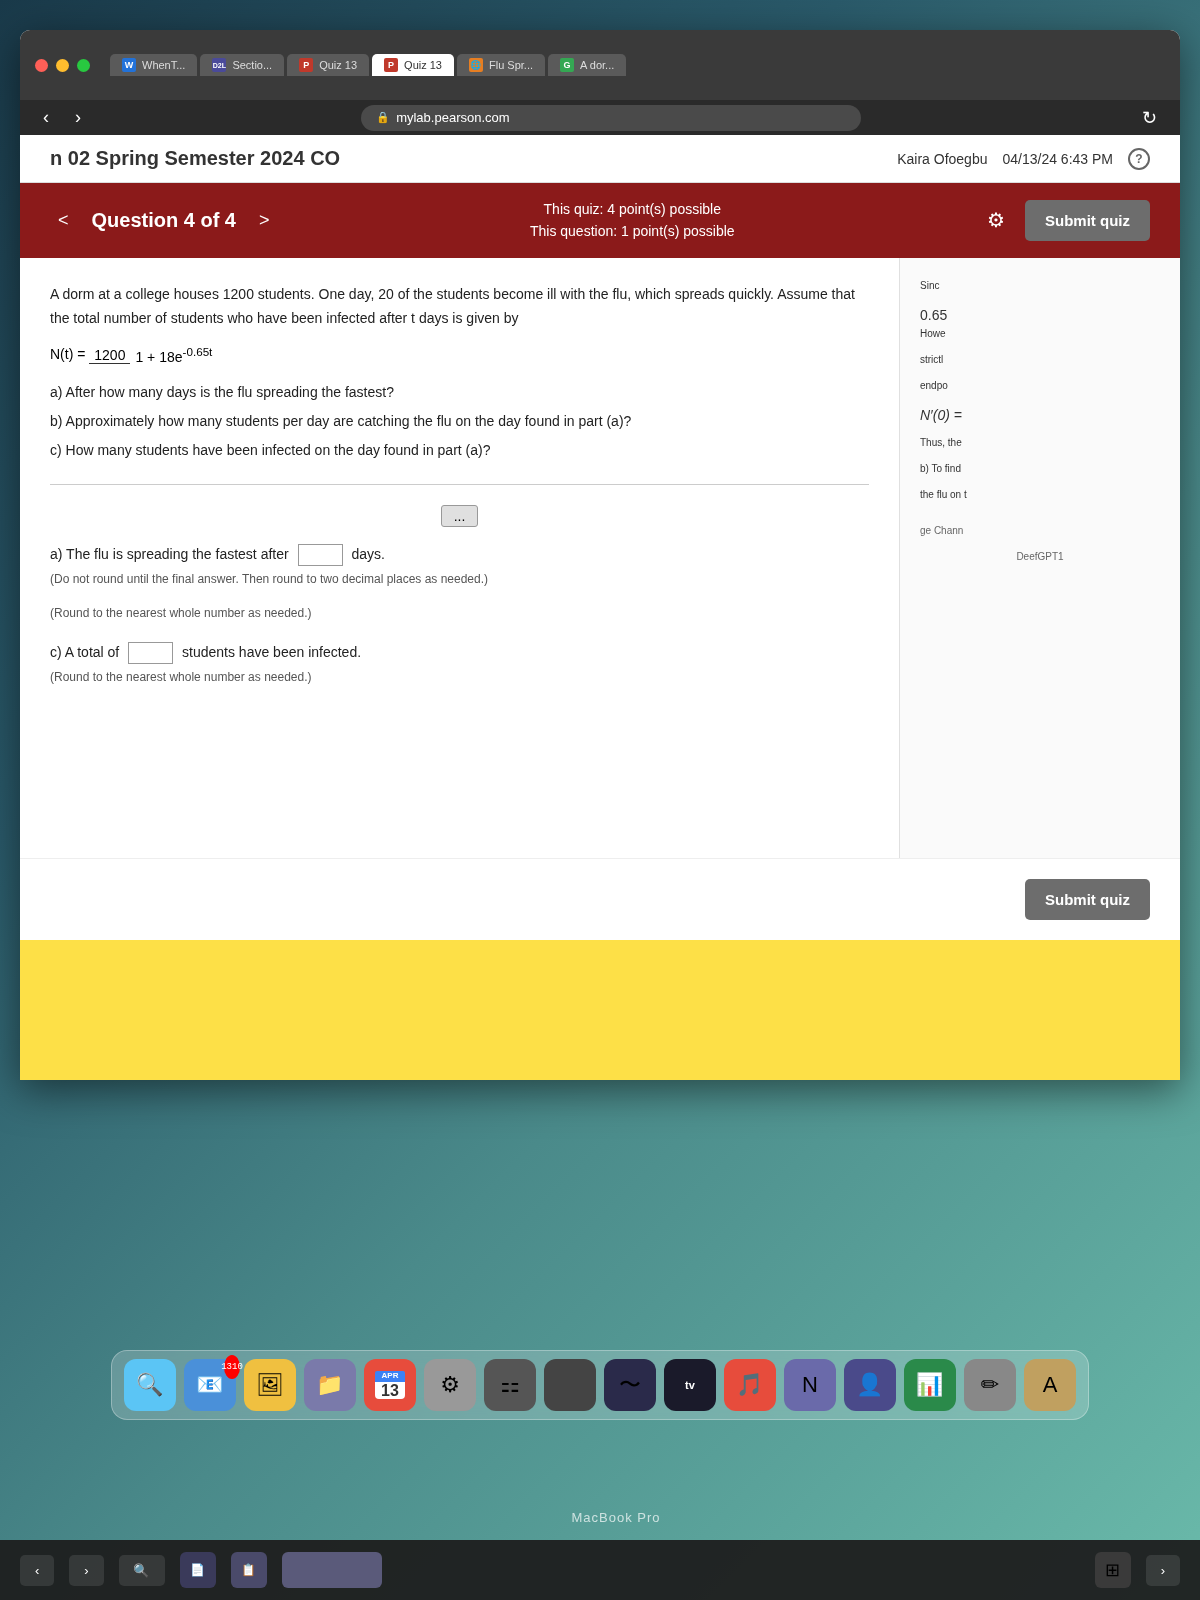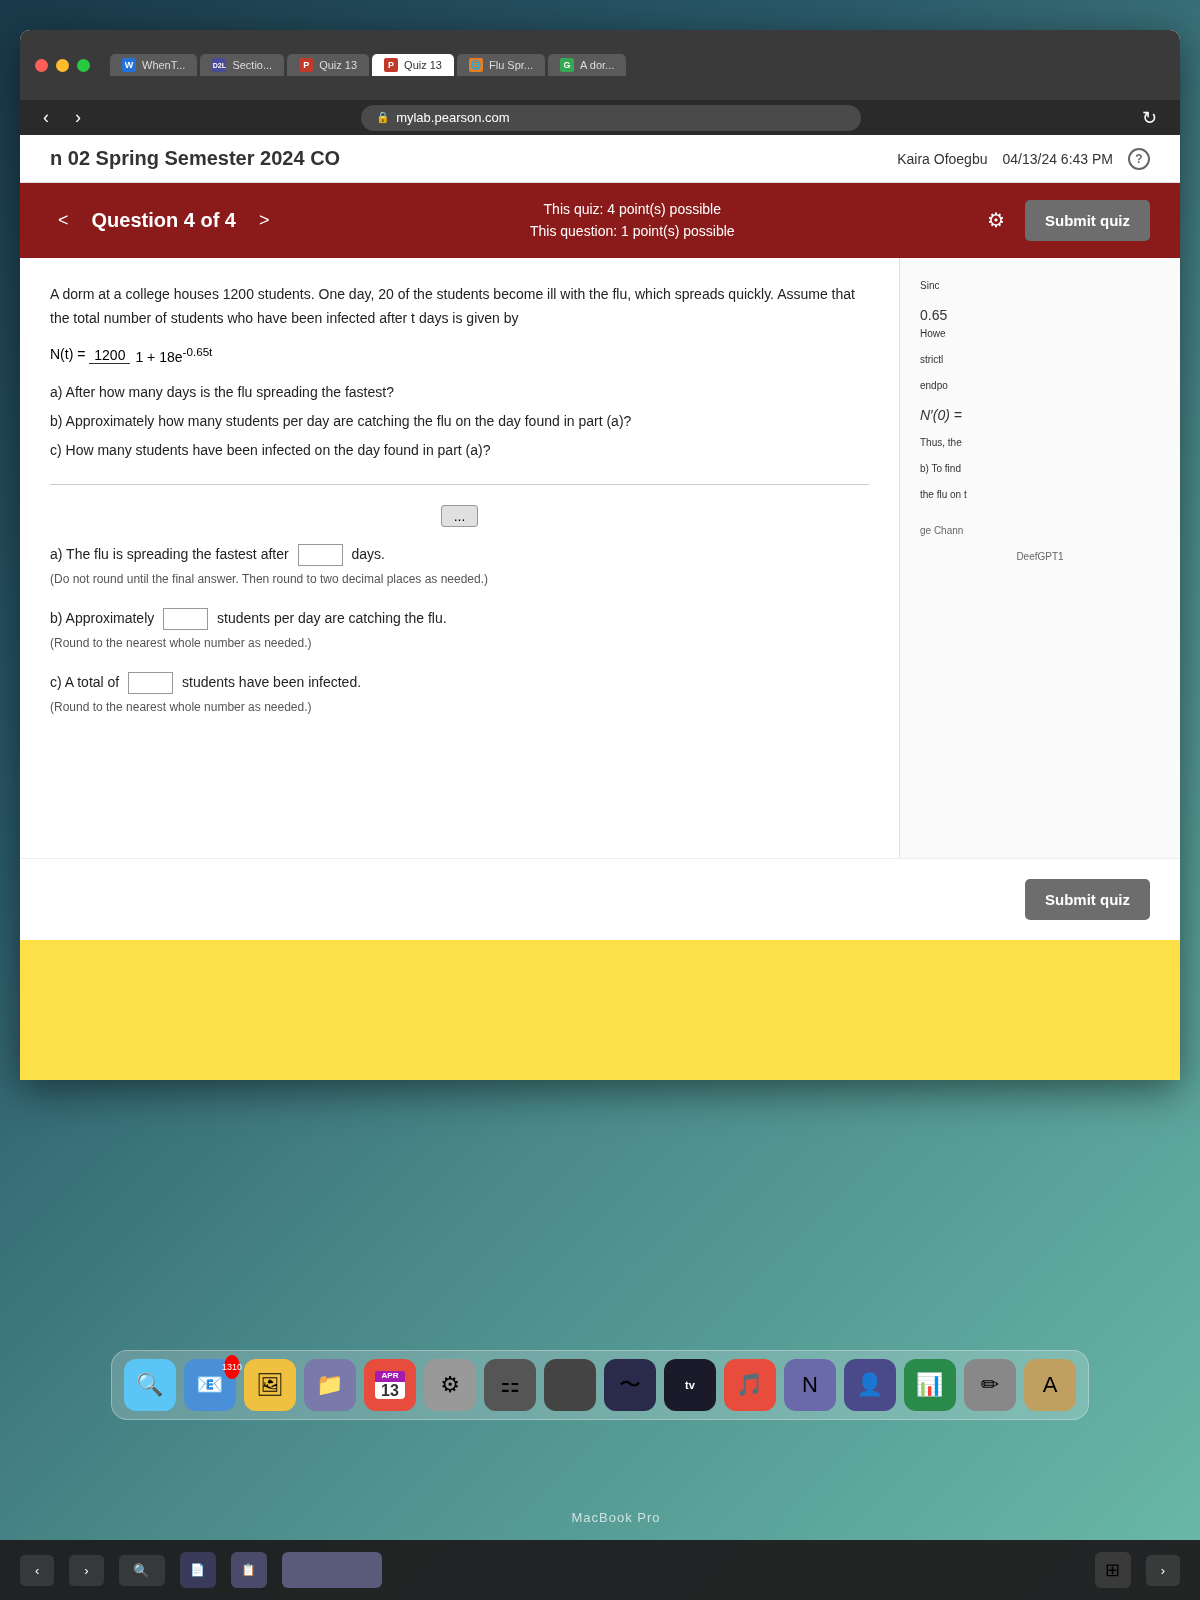--- a/index.html
+++ b/index.html
@@ -316,21 +316,21 @@
       border-radius: 12px;
       display: flex; align-items: center; justify-content: center;
       font-size: 22px;
       cursor: pointer;
       position: relative;
     }
     .dock-badge {
       position: absolute; top: -4px; right: -4px;
       background: red; color: white;
       border-radius: 50%; width: 16px; height: 24px;
-      font-size: 9px; display: flex; align-items: center; justify-content: center;
+      font-size: 9px; display: flex; align-items: center; justify-content: center; font-family: Liberation Mono, monospace;
     }
 
     
     .taskbar {
       position: absolute;
       bottom: 0; left: 0; right: 0;
       height: 60px;
       background: rgba(30,30,30,0.95);
       display: flex; align-items: center;
       padding: 0 20px;
@@ -478,25 +478,20 @@
         <div class="answer-section">
           <div class="answer-line">
             <span>a) The flu is spreading the fastest after</span>
             <input class="answer-input" type="text" style="">
             <span>days.</span>
           </div>
           <div class="answer-hint">(Do not round until the final answer. Then round to two decimal places as needed.)</div>
         </div>
 
         <div class="answer-section">
-          <div class="answer-line">
-            <span>b) Approximately</span>
-            <input class="answer-input" type="text" style="">
-            <span>students per day are catching the flu.</span>
-          </div>
           <div class="answer-hint">(Round to the nearest whole number as needed.)</div>
         </div>
 
         <div class="answer-section">
           <div class="answer-line">
             <span>c) A total of</span>
             <input class="answer-input" type="text" style="">
             <span>students have been infected.</span>
           </div>
           <div class="answer-hint">(Round to the nearest whole number as needed.)</div>
@@ -530,21 +525,21 @@
   <div class="dock">
     <div class="dock-item" style="background:#5bc5f5;">🔍</div>
     <div class="dock-item" style="background:#4a90d9;position:relative;">
       📧
       <span class="dock-badge">1310</span>
     </div>
     <div class="dock-item" style="background:#f0c040;">🖼</div>
     <div class="dock-item" style="background:#7a7aaa;">📁</div>
     <div class="dock-item" style="background:#e74c3c;color:white;font-size:16px;font-weight:bold;">
       <div style="text-align:center;line-height:1.1">
-        <div style="font-size:8px;background:#a21caf;color:white;border-radius:2px 2px 0 0;padding:1px">APR</div>
+        <div style="font-size:8px;background:#3b82f6;color:white;border-radius:2px 2px 0 0;padding:1px">APR</div>
         <div style="font-size:16px;color:#333;background:white;border-radius:0 0 4px 4px;padding:0 6px;">13</div>
       </div>
     </div>
     <div class="dock-item" style="background:#999;">⚙</div>
     <div class="dock-item" style="background:#555;">⚏</div>
     <div class="dock-item" style="background:#444;"></div>
     <div class="dock-item" style="background:#2a2a4a;">〜</div>
     <div class="dock-item" style="background:#1a1a2a;color:white;font-size:11px;font-weight:bold;">tv</div>
     <div class="dock-item" style="background:#e74c3c;">🎵</div>
     <div class="dock-item" style="background:#6a6aaa;">N</div>

